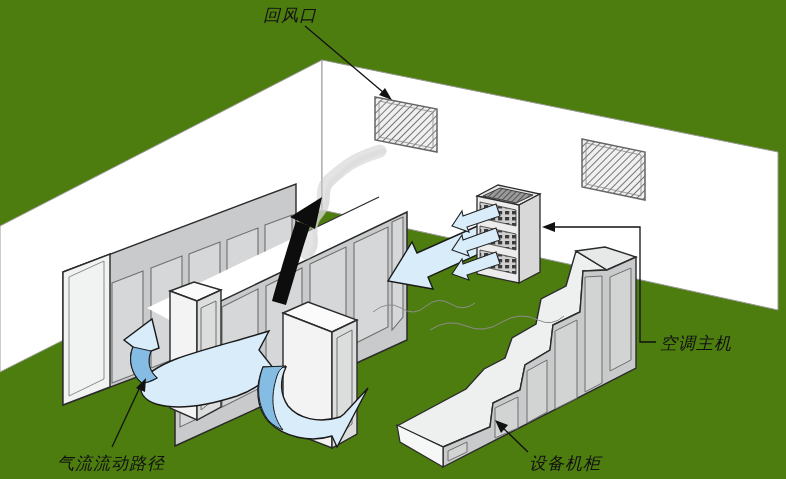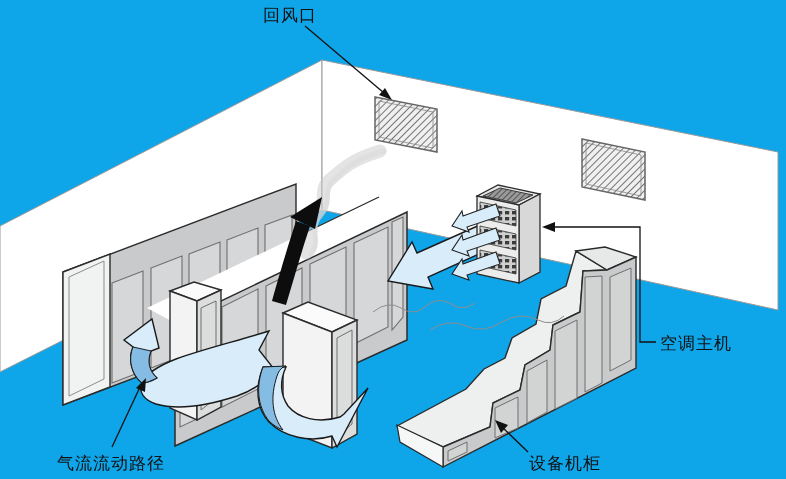--- a/index.html
+++ b/index.html
@@ -1,17 +1,17 @@
 <!DOCTYPE html>
 <html><head>
 <meta charset="utf-8">
 <style>
   html,body{margin:0;padding:0;background:#fff;}
-  .stage{width:786px;height:479px;position:relative;background:#0ea5e9;overflow:hidden;
-         font-family:"Liberation Serif", serif;}
+  .stage{width:786px;height:479px;position:relative;background:#4d7c0f;overflow:hidden;
+         font-family:"Liberation Serif", serif;font-style:italic;}
   svg{display:block;}
   text.lbl{font-family:"Liberation Serif", serif;font-size:17px;fill:#111;letter-spacing:1px;}
 </style>
 </head>
 <body>
 
 <div class="stage">
 <svg width="786" height="479" viewBox="0 0 786 479" xmlns="http://www.w3.org/2000/svg">
   <defs>
     <pattern id="hatch" width="5" height="5" patternUnits="userSpaceOnUse" patternTransform="rotate(-45)">

